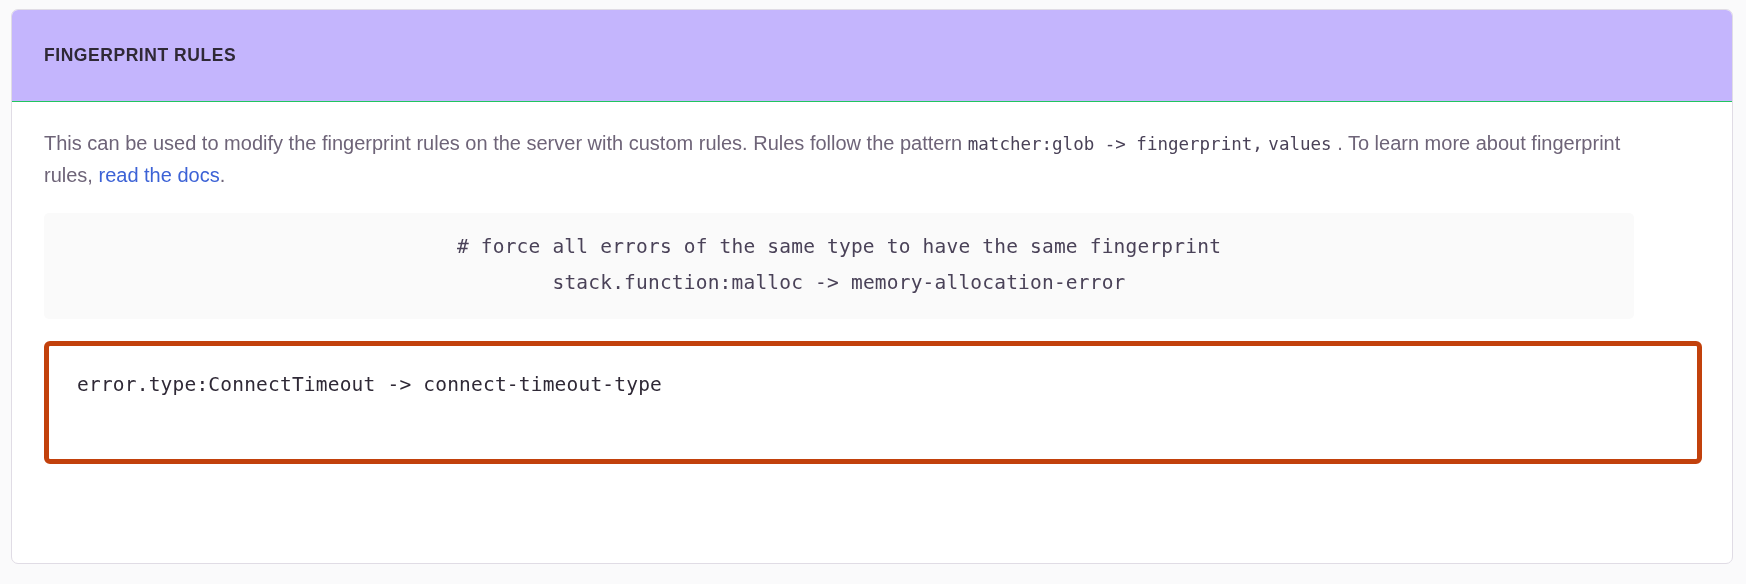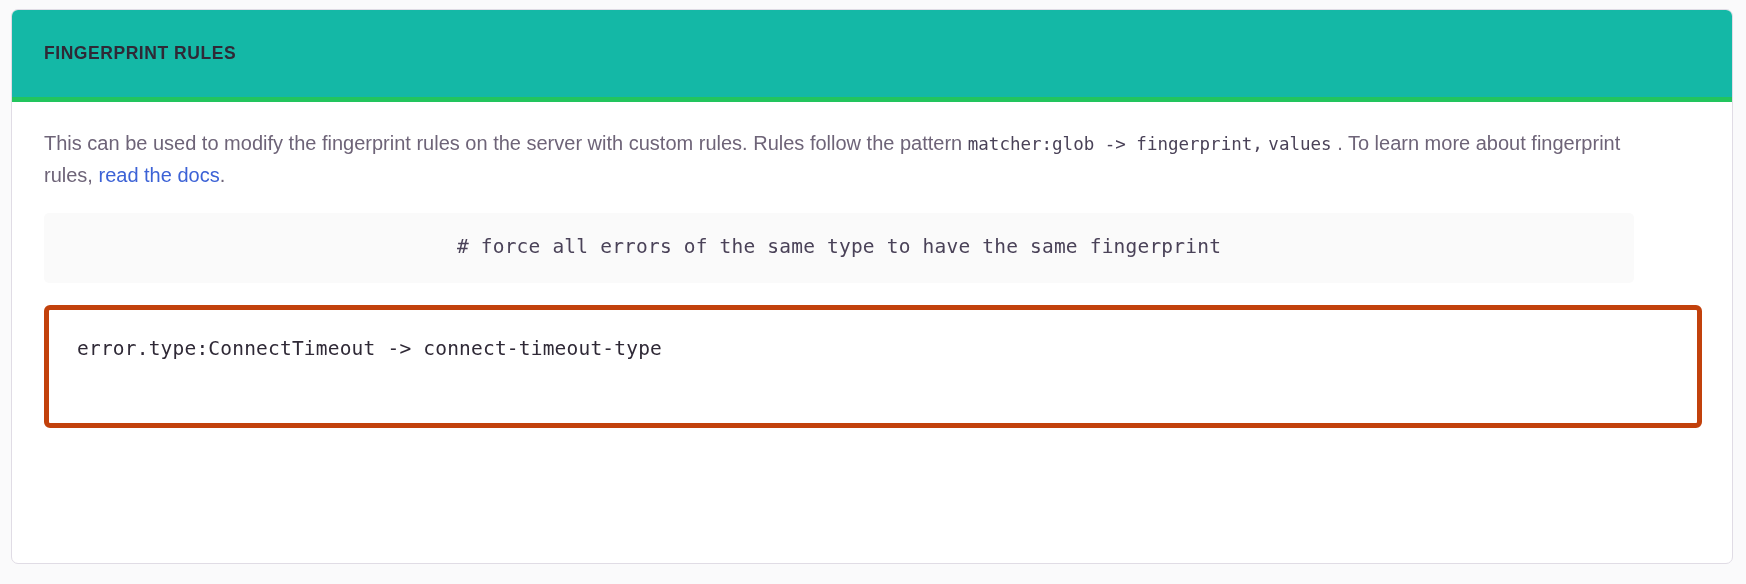--- a/index.html
+++ b/index.html
@@ -23,22 +23,22 @@
     height: 555px;
     background: #ffffff;
     border: 1px solid #E0DCE5;
     border-radius: 7px;
     box-sizing: border-box;
     overflow: hidden;
   }
 
   .panel-header {
     height: 92px;
-    background: #14b8a6;
-    border-bottom: 5px solid #22c55e;
+    background: #c4b5fd;
+    border-bottom: 1px solid #22c55e;
     box-sizing: border-box;
     display: flex;
     align-items: center;
     padding: 0 32px;
   }
 
   .panel-title {
     font-size: 17.5px;
     font-weight: bold;
     letter-spacing: 0.55px;
@@ -121,18 +121,19 @@
   </div>
 
   <div class="panel-body">
 
     <p class="description">
       <span>This can be used to modify the fingerprint rules on the server with custom rules. Rules follow the pattern </span><code class="inline-code">matcher:glob -&gt; fingerprint,</code> <code class="inline-code">values</code><span> . To learn more about fingerprint rules, </span><a class="doc-link" href="#">read the docs</a><span>.</span>
     </p>
 
     <div class="code-block">
       <div class="code-line"># force all errors of the same type to have the same fingerprint</div>
+      <div class="code-line">stack.function:malloc -&gt; memory-allocation-error</div>
     </div>
 
     <textarea class="rules-textarea" spellcheck="false" placeholder="" style="">error.type:ConnectTimeout -&gt; connect-timeout-type</textarea>
 
   </div>
 </div>
 
 </body></html>

